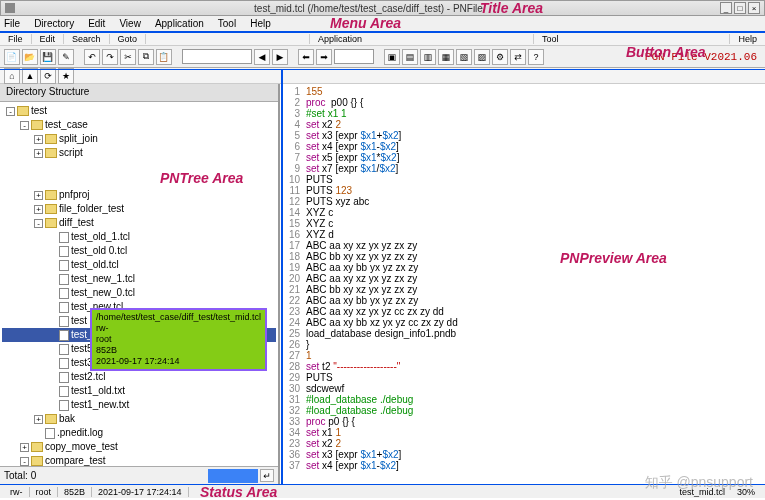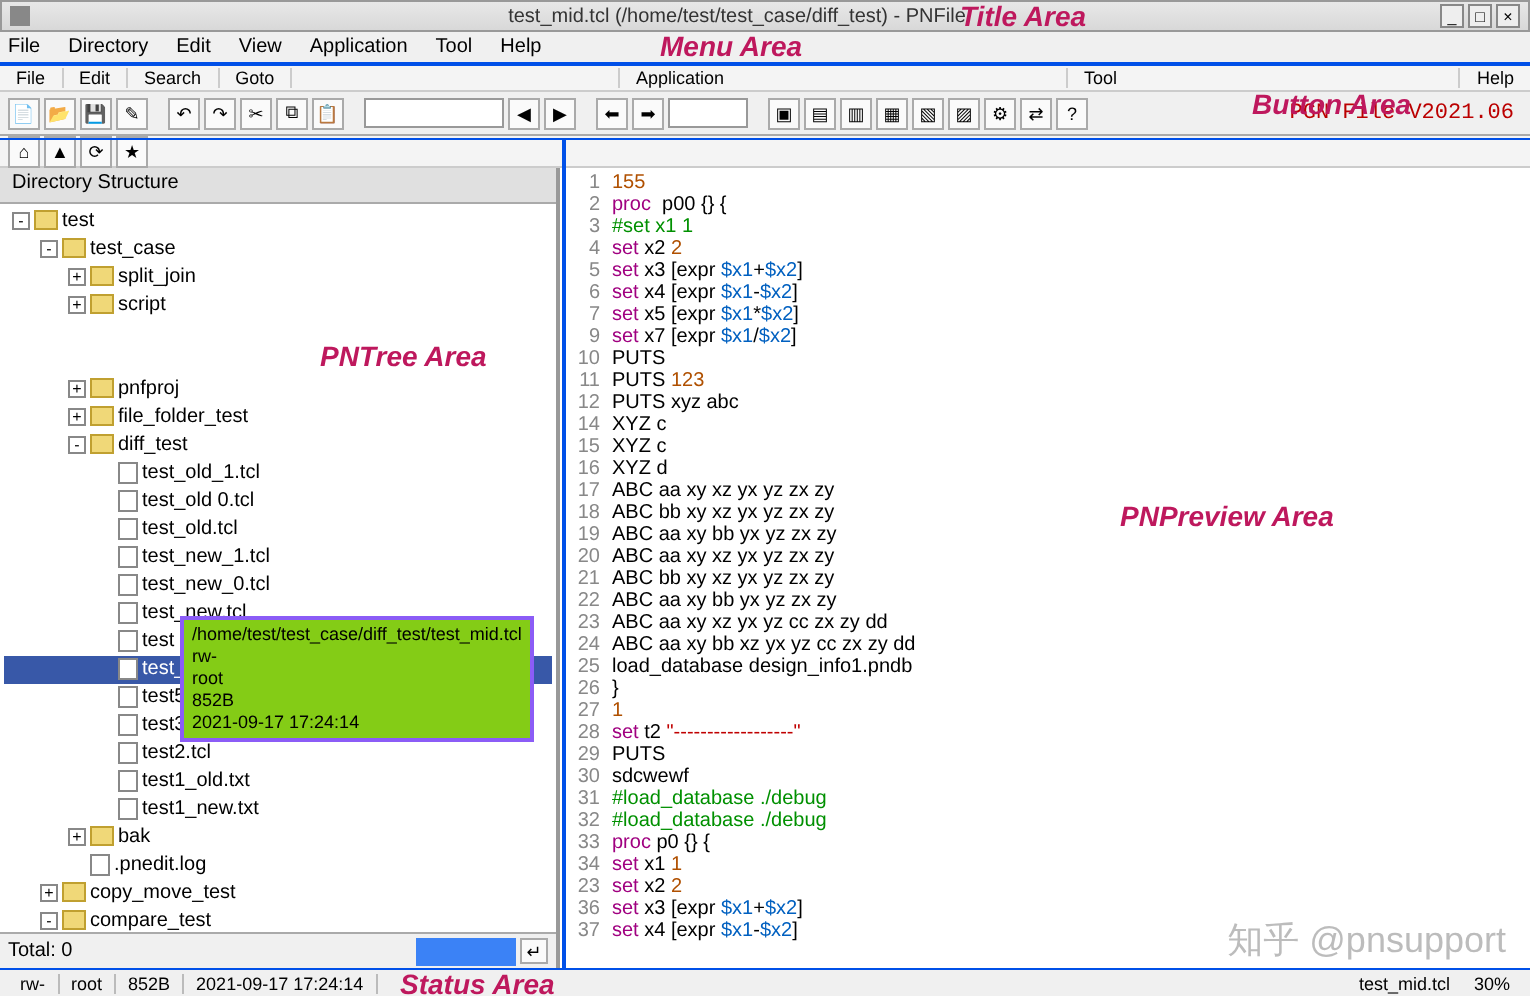--- a/index.html
+++ b/index.html
@@ -38,21 +38,21 @@
 .kw { color: #a00080; }
 .var { color: #0060c0; }
 .num { color: #b05000; }
 .cmt { color: #009000; }
 .str { color: #c00000; }
 .status { height: 14px; background: #f0f0f0; border-top: 1px solid #aaa; display: flex; align-items: center; font-size: 9px; padding: 0 4px; }
 .status span { border-right: 1px solid #bbb; padding: 0 6px; }
 .status .r { margin-left: auto; border-right: none; }
 .annot { position: absolute; color: #be185d; font-style: italic; font-weight: bold; font-size: 14px; pointer-events: none; z-index: 50; }
 .annot-line { position: absolute; background: #0050e8; pointer-events: none; z-index: 49; }
-.watermark { position: absolute; right: 12px; bottom: 18px; color: rgba(160,160,160,0.7); font-size: 18px; pointer-events: none; z-index: 60; }
+.watermark { position: absolute; right: 12px; bottom: 8px; color: rgba(160,160,160,0.7); font-size: 14px; pointer-events: none; z-index: 60; }
 </style>
 </head>
 <body>
 
 <div class="titlebar">
   <span class="icon"></span>
   <span class="title">test_mid.tcl (/home/test/test_case/diff_test) - PNFile</span>
   <span class="ctrl">_</span>
   <span class="ctrl">□</span>
   <span class="ctrl">×</span>

